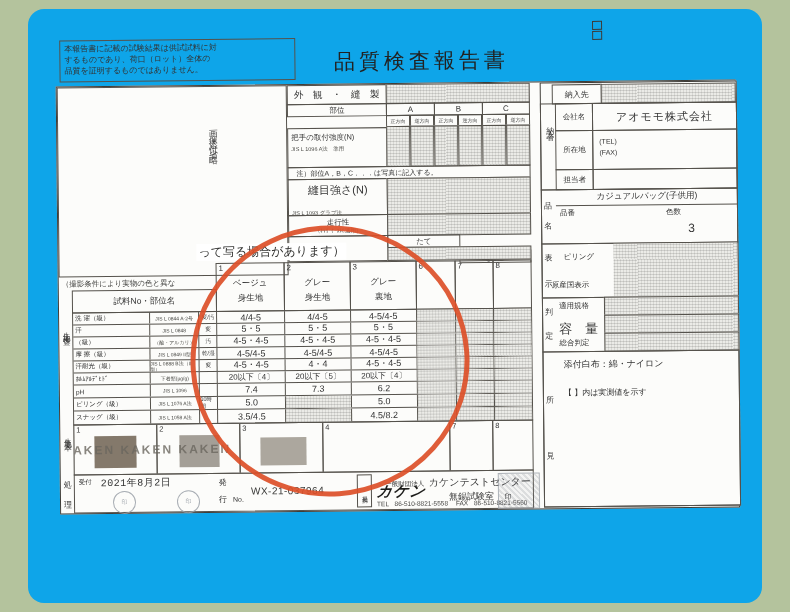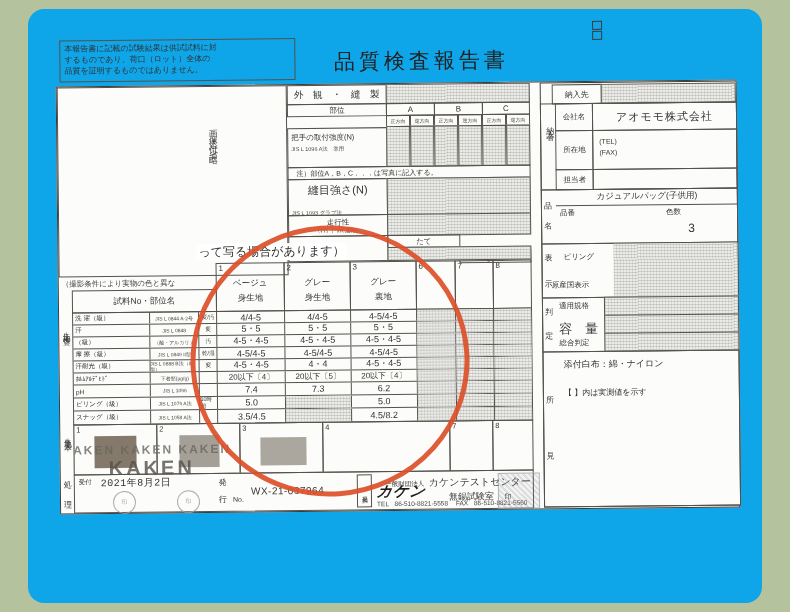--- a/index.html
+++ b/index.html
@@ -290,21 +290,20 @@
     </div>
     <div class="abs" style="left:316px;top:416px;white-space:nowrap;font-size:6.5px;color:#3e3e3c;">
       <span>TEL</span>
       <span style="margin-left:4px;">86-510-8821-5558</span>
       <span style="margin-left:6px;">FAX</span>
       <span style="margin-left:4px;">86-510-8821-5560</span>
     </div>
     <div class="abs" style="left:437px;top:390px;width:40px;height:34px;border:1px solid #9aa0a8;opacity:.8;
          background:repeating-linear-gradient(45deg, rgba(110,115,125,.28) 0 2px, rgba(170,172,180,.14) 2px 4px);"></div>
 
-    <div class="abs wm" style="left:48px;top:370px;font-size:20px;letter-spacing:3px;color:#55524c;">KAKEN</div>
 
     <div>
       <div class="abs bx2" style="left:483px;top:0;width:197px;height:425px;background:#fcfcfa;"></div>
 
       <div class="abs bx c" style="left:495px;top:2px;width:50px;height:20px;font-size:8px;">納入先</div>
       <div class="abs bx hatch" style="left:544px;top:2px;width:135px;height:20px;"></div>
 
       <div class="abs bx" style="left:483px;top:21px;width:197px;height:87px;"></div>
       <div class="abs vt" style="left:486px;top:38px;font-size:8px;letter-spacing:3px;">納入者</div>
       <div class="abs bx c" style="left:498px;top:21px;width:38px;height:28px;font-size:7.5px;">会社名</div>

